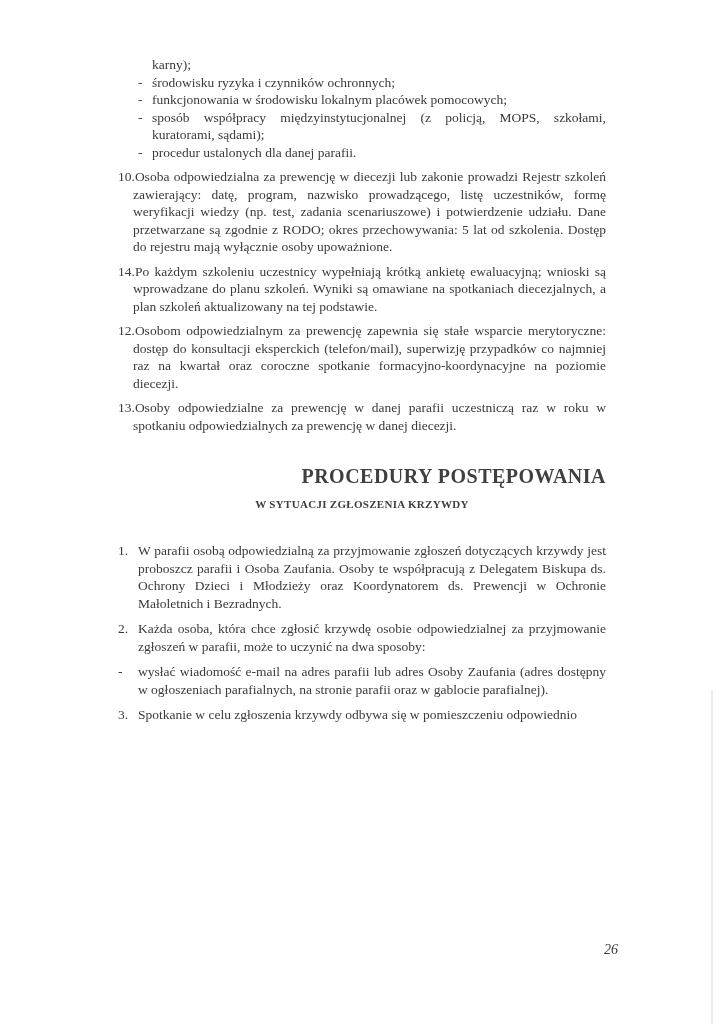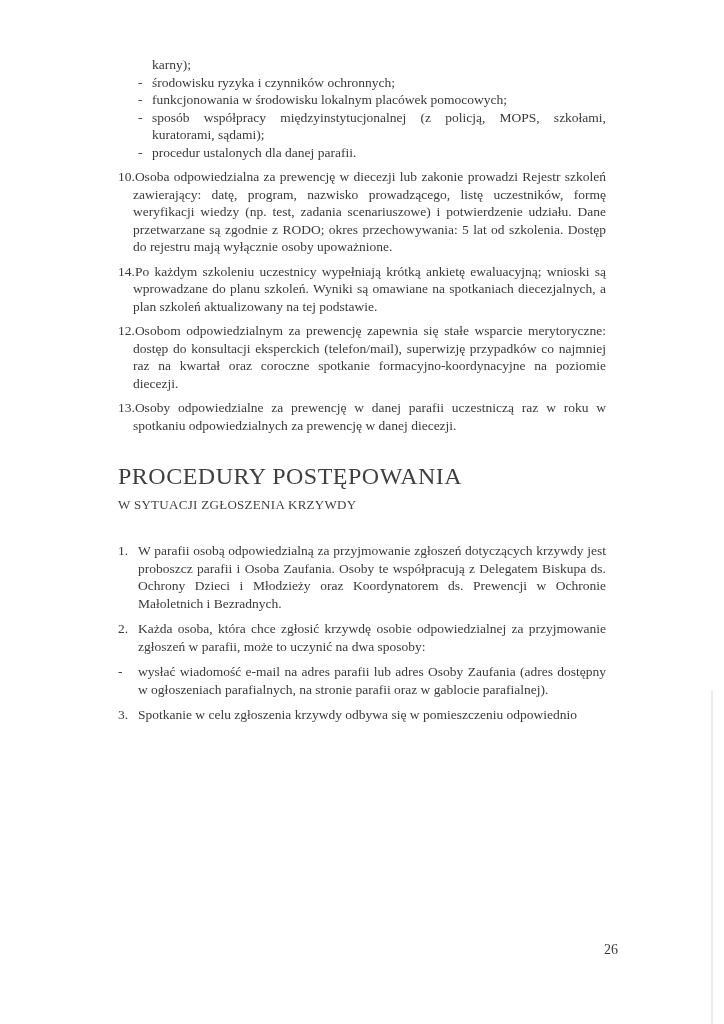--- a/index.html
+++ b/index.html
@@ -25,36 +25,36 @@
     margin-top:12px;
   }
   .content div{text-align:justify;}
   .cont-line{padding-left:34px;}
   .t-bullet{padding-left:34px;text-indent:-14px;}
   .t-dash{display:inline-block;width:14px;text-indent:0;}
   .t-item{padding-left:15px;text-indent:-15px;margin-top:7px;}
   .t-gap{display:inline-block;width:50px;text-indent:0;}
   .heading{margin-top:30px;text-align:center;color:#3f3f3f;}
   .heading .title{
-    font-size:24px;font-weight:normal;letter-spacing:0.5px;
-    line-height:24px;text-align:left;
+    font-size:20px;font-weight:bold;letter-spacing:0.5px;
+    line-height:24px;text-align:right;
   }
   .heading .subtitle{
-    font-size:13px;font-weight:normal;letter-spacing:0.3px;
-    margin-top:7px;line-height:19px;
+    font-size:11px;font-weight:bold;letter-spacing:0.3px;
+    margin-top:7px;line-height:19px;text-align:center;
   }
   .r-item{padding-left:20px;text-indent:-20px;margin-top:8px;}
   .r-item.first{margin-top:28px;}
   .r-num{display:inline-block;width:20px;text-indent:0;}
   .r-bullet{padding-left:20px;text-indent:-20px;margin-top:8px;}
   .r-dash{display:inline-block;width:20px;text-indent:0;}
   .page-number{
     position:absolute;
     left:604px;top:942px;
-    font-size:14px;color:#3a3a3a;
+    font-size:14px;color:#3a3a3a;font-style:italic;
   }
   .edge-shadow{
     position:absolute;
     left:711px;top:690px;
     width:2px;height:334px;
     background:#ececec;
   }
 </style>
 </head>
 <body>

